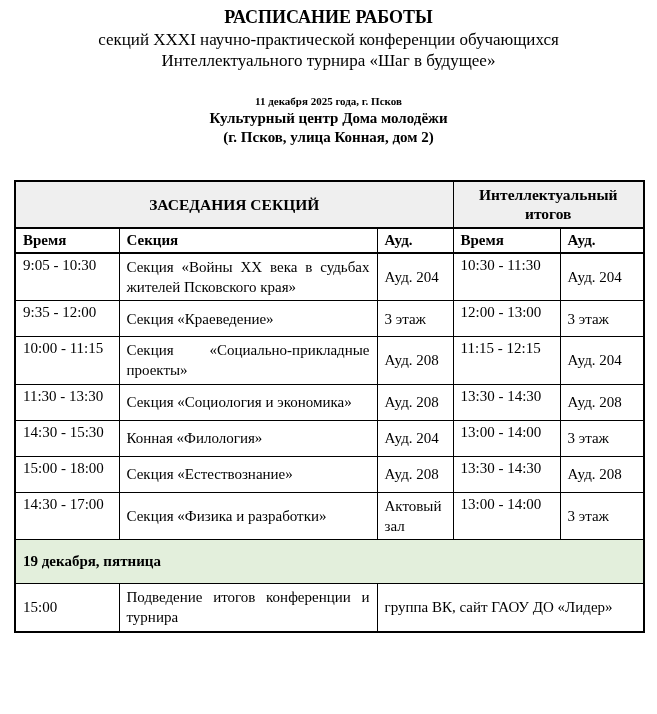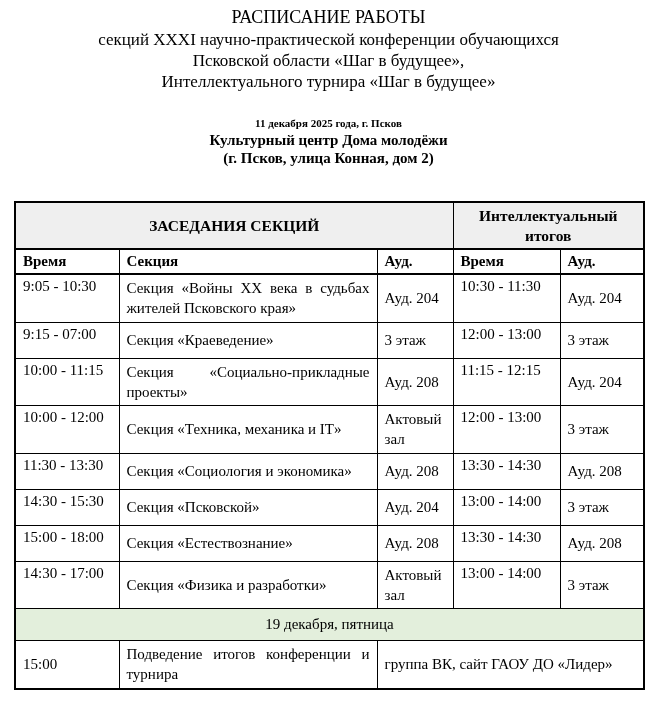--- a/index.html
+++ b/index.html
@@ -9,21 +9,21 @@
     --text-color:#000000;
   }
   *{box-sizing:border-box;}
   html,body{margin:0;padding:0;}
   body{
     width:657px;height:714px;background:#ffffff;
     font-family:"Liberation Serif","DejaVu Serif",serif;
     color:var(--text-color);
   }
   .doc-header{text-align:center;padding-top:6px;line-height:1.26;}
-  .doc-title{font-size:18px;font-weight:normal;}
+  .doc-title{font-size:18px;font-weight:bold;}
   .doc-subtitle{font-size:17px;}
   .doc-date{font-size:11px;font-weight:bold;margin-top:24px;}
   .doc-venue{font-size:15px;font-weight:bold;line-height:1.22;}
 
   table.schedule{
     border-collapse:collapse;table-layout:fixed;
     width:629px;margin:34px 4px 0 14px;
     border:2px solid var(--border-color);
   }
   .schedule th,.schedule td{
@@ -38,35 +38,34 @@
   }
   tr.col-header th{
     height:18px;text-align:left;font-weight:bold;
     vertical-align:middle;border-bottom:2px solid var(--border-color);
   }
   tr.data-row td{height:36px;}
   td.c-time{vertical-align:top;text-align:left;}
   td.c-section{vertical-align:middle;text-align:justify;line-height:1.35;}
   td.c-aud{vertical-align:middle;text-align:left;line-height:1.35;}
   tr.friday-row td{
-    background:var(--friday-bg);height:32px;
-    text-align:center;vertical-align:middle;font-weight:normal;
+    background:var(--friday-bg);height:44px;
+    text-align:left;vertical-align:middle;font-weight:bold;
   }
   tr.final-row td{height:38px;}
   tr.final-row td.c-time{vertical-align:middle;}
   tr.final-row td.c-event{vertical-align:middle;text-align:justify;line-height:1.35;}
   tr.final-row td.c-location{vertical-align:middle;text-align:left;}
 </style>
 </head>
 <body>
 
 <div class="doc-header">
   <div class="doc-title">РАСПИСАНИЕ РАБОТЫ</div>
   <div class="doc-subtitle">секций XXXI научно-практической конференции обучающихся</div>
-  <div class="doc-subtitle">Псковской области «Шаг в будущее»,</div>
   <div class="doc-subtitle">Интеллектуального турнира «Шаг в будущее»</div>
   <div class="doc-date">11 декабря 2025 года, г. Псков</div>
   <div class="doc-venue">Культурный центр Дома молодёжи</div>
   <div class="doc-venue">(г. Псков, улица Конная, дом 2)</div>
 </div>
 
 <table class="schedule">
   <colgroup>
     <col style="width:104px">
       <col style="width:258px">
@@ -88,50 +87,43 @@
     </tr>
 
     <tr class="data-row">
       <td class="c-time">9:05 - 10:30</td>
       <td class="c-section">Секция «Войны XX века в судьбах жителей Псковского края»</td>
       <td class="c-aud">Ауд. 204</td>
       <td class="c-time">10:30 - 11:30</td>
       <td class="c-aud">Ауд. 204</td>
     </tr>
     <tr class="data-row">
-      <td class="c-time">9:15 - 07:00</td>
+      <td class="c-time">9:35 - 12:00</td>
       <td class="c-section">Секция «Краеведение»</td>
       <td class="c-aud">3 этаж</td>
       <td class="c-time">12:00 - 13:00</td>
       <td class="c-aud">3 этаж</td>
     </tr>
     <tr class="data-row">
       <td class="c-time">10:00 - 11:15</td>
       <td class="c-section">Секция «Социально-прикладные проекты»</td>
       <td class="c-aud">Ауд. 208</td>
       <td class="c-time">11:15 - 12:15</td>
       <td class="c-aud">Ауд. 204</td>
     </tr>
     <tr class="data-row">
-      <td class="c-time">10:00 - 12:00</td>
-      <td class="c-section">Секция «Техника, механика и IT»</td>
-      <td class="c-aud">Актовый зал</td>
-      <td class="c-time">12:00 - 13:00</td>
-      <td class="c-aud">3 этаж</td>
-    </tr>
-    <tr class="data-row">
       <td class="c-time">11:30 - 13:30</td>
       <td class="c-section">Секция «Социология и экономика»</td>
       <td class="c-aud">Ауд. 208</td>
       <td class="c-time">13:30 - 14:30</td>
       <td class="c-aud">Ауд. 208</td>
     </tr>
     <tr class="data-row">
       <td class="c-time">14:30 - 15:30</td>
-      <td class="c-section">Секция «Псковской»</td>
+      <td class="c-section">Конная «Филология»</td>
       <td class="c-aud">Ауд. 204</td>
       <td class="c-time">13:00 - 14:00</td>
       <td class="c-aud">3 этаж</td>
     </tr>
     <tr class="data-row">
       <td class="c-time">15:00 - 18:00</td>
       <td class="c-section">Секция «Естествознание»</td>
       <td class="c-aud">Ауд. 208</td>
       <td class="c-time">13:30 - 14:30</td>
       <td class="c-aud">Ауд. 208</td>

